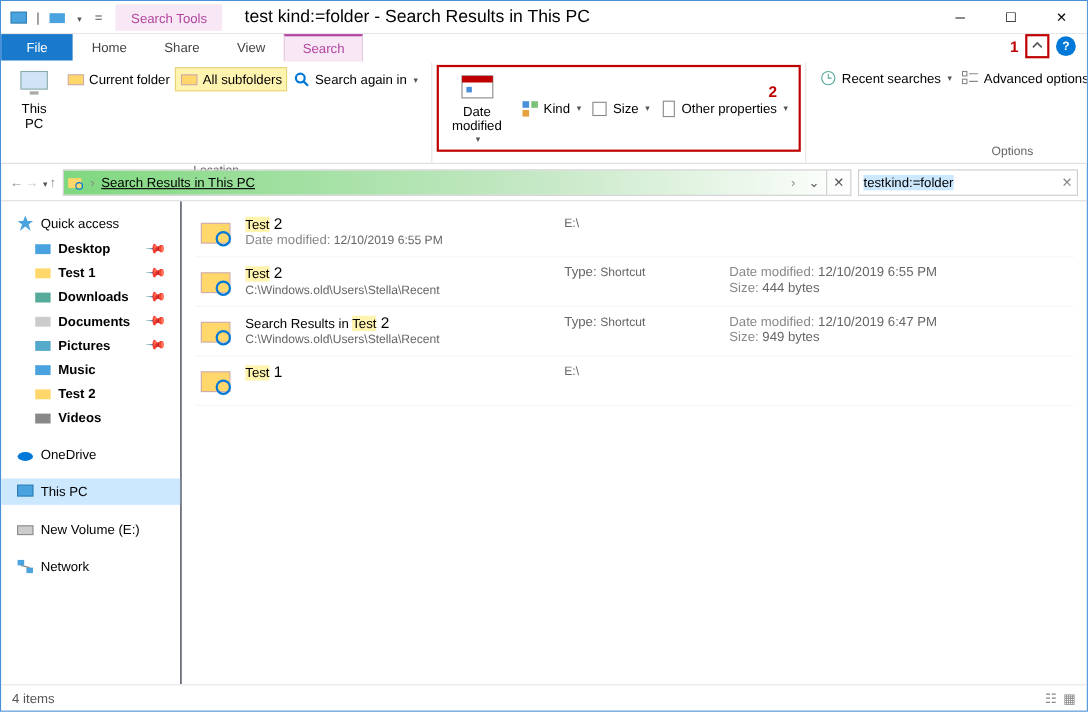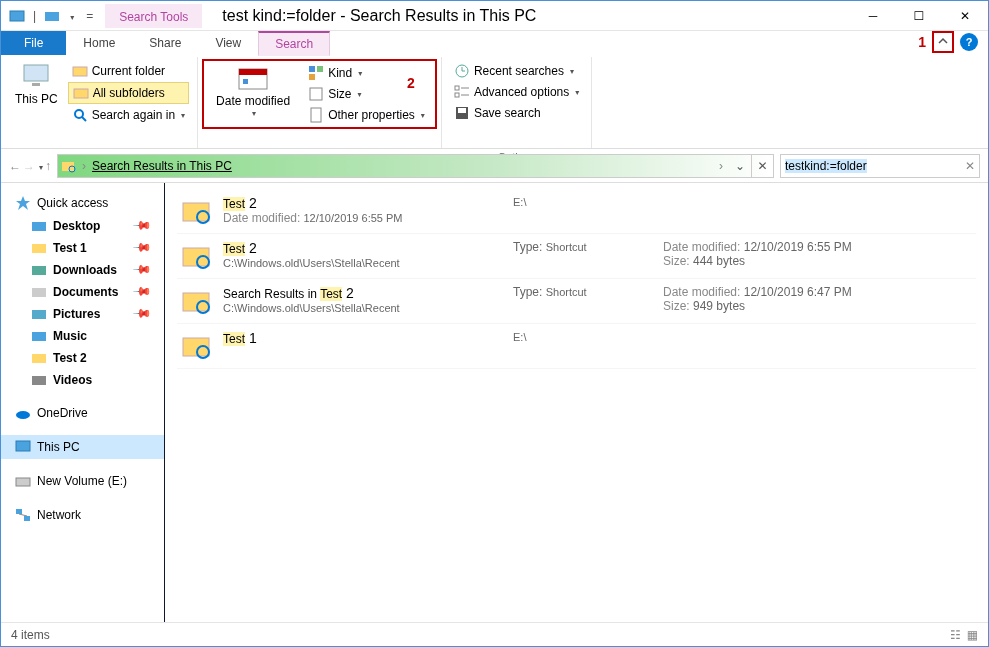--- a/index.html
+++ b/index.html
@@ -19,21 +19,21 @@
 .tabbar-right { margin-left: auto; display: flex; align-items: center; gap: 6px; padding-right: 10px; }
 .anno1 { color: #c00000; font-weight: bold; font-size: 14px; }
 .collapse-btn { width: 22px; height: 22px; border: 2px solid #c00000; display: flex; align-items: center; justify-content: center; }
 .help-icon { width: 18px; height: 18px; background: #0078d7; color: #fff; border-radius: 50%; display: flex; align-items: center; justify-content: center; font-weight: bold; font-size: 11px; }
 .ribbon { display: flex; background: #fff; border-bottom: 1px solid #ddd; height: 92px; }
 .ribbon-group { display: flex; flex-direction: column; padding: 4px 8px 2px; border-right: 1px solid #e5e5e5; }
 .ribbon-group-body { flex: 1; display: flex; gap: 4px; align-items: flex-start; }
 .ribbon-group-label { text-align: center; color: #666; font-size: 11px; height: 14px; margin-top: 28px; }
 .big-btn { display: flex; flex-direction: column; align-items: center; gap: 2px; padding: 2px 6px; text-align: center; line-height: 1.1; }
 .big-btn.disabled { color: #aaa; }
-.small-col { display: flex; flex-direction: column; gap: 1px; }
+.small-col { display: flex; flex-direction: row; gap: 1px; }
 .small-btn { display: flex; align-items: center; gap: 4px; padding: 2px 4px; white-space: nowrap; }
 .small-btn.highlight { background: #fff3b0; border: 1px solid #e6d27a; }
 .refine-box { border: 2px solid #c00000; padding: 2px 6px; display: flex; gap: 8px; position: relative; }
 .anno2 { color: #c00000; font-weight: bold; font-size: 14px; position: absolute; top: 14px; right: 20px; }
 .navbar { height: 34px; display: flex; align-items: center; padding: 4px 8px; gap: 6px; border-bottom: 1px solid #ddd; }
 .nav-arrows { display: flex; align-items: center; gap: 2px; color: #888; }
 .address { flex: 1; height: 24px; border: 1px solid #ccc; display: flex; align-items: center; background: linear-gradient(to right, #7fd87f, #c5e8c5 60%, #fff); }
 .address-icon { width: 22px; height: 22px; display: flex; align-items: center; justify-content: center; }
 .address-text { flex: 1; padding: 0 4px; color: #000; text-decoration: underline; }
 .address-ctrl { width: 22px; height: 22px; display: flex; align-items: center; justify-content: center; color: #555; }

